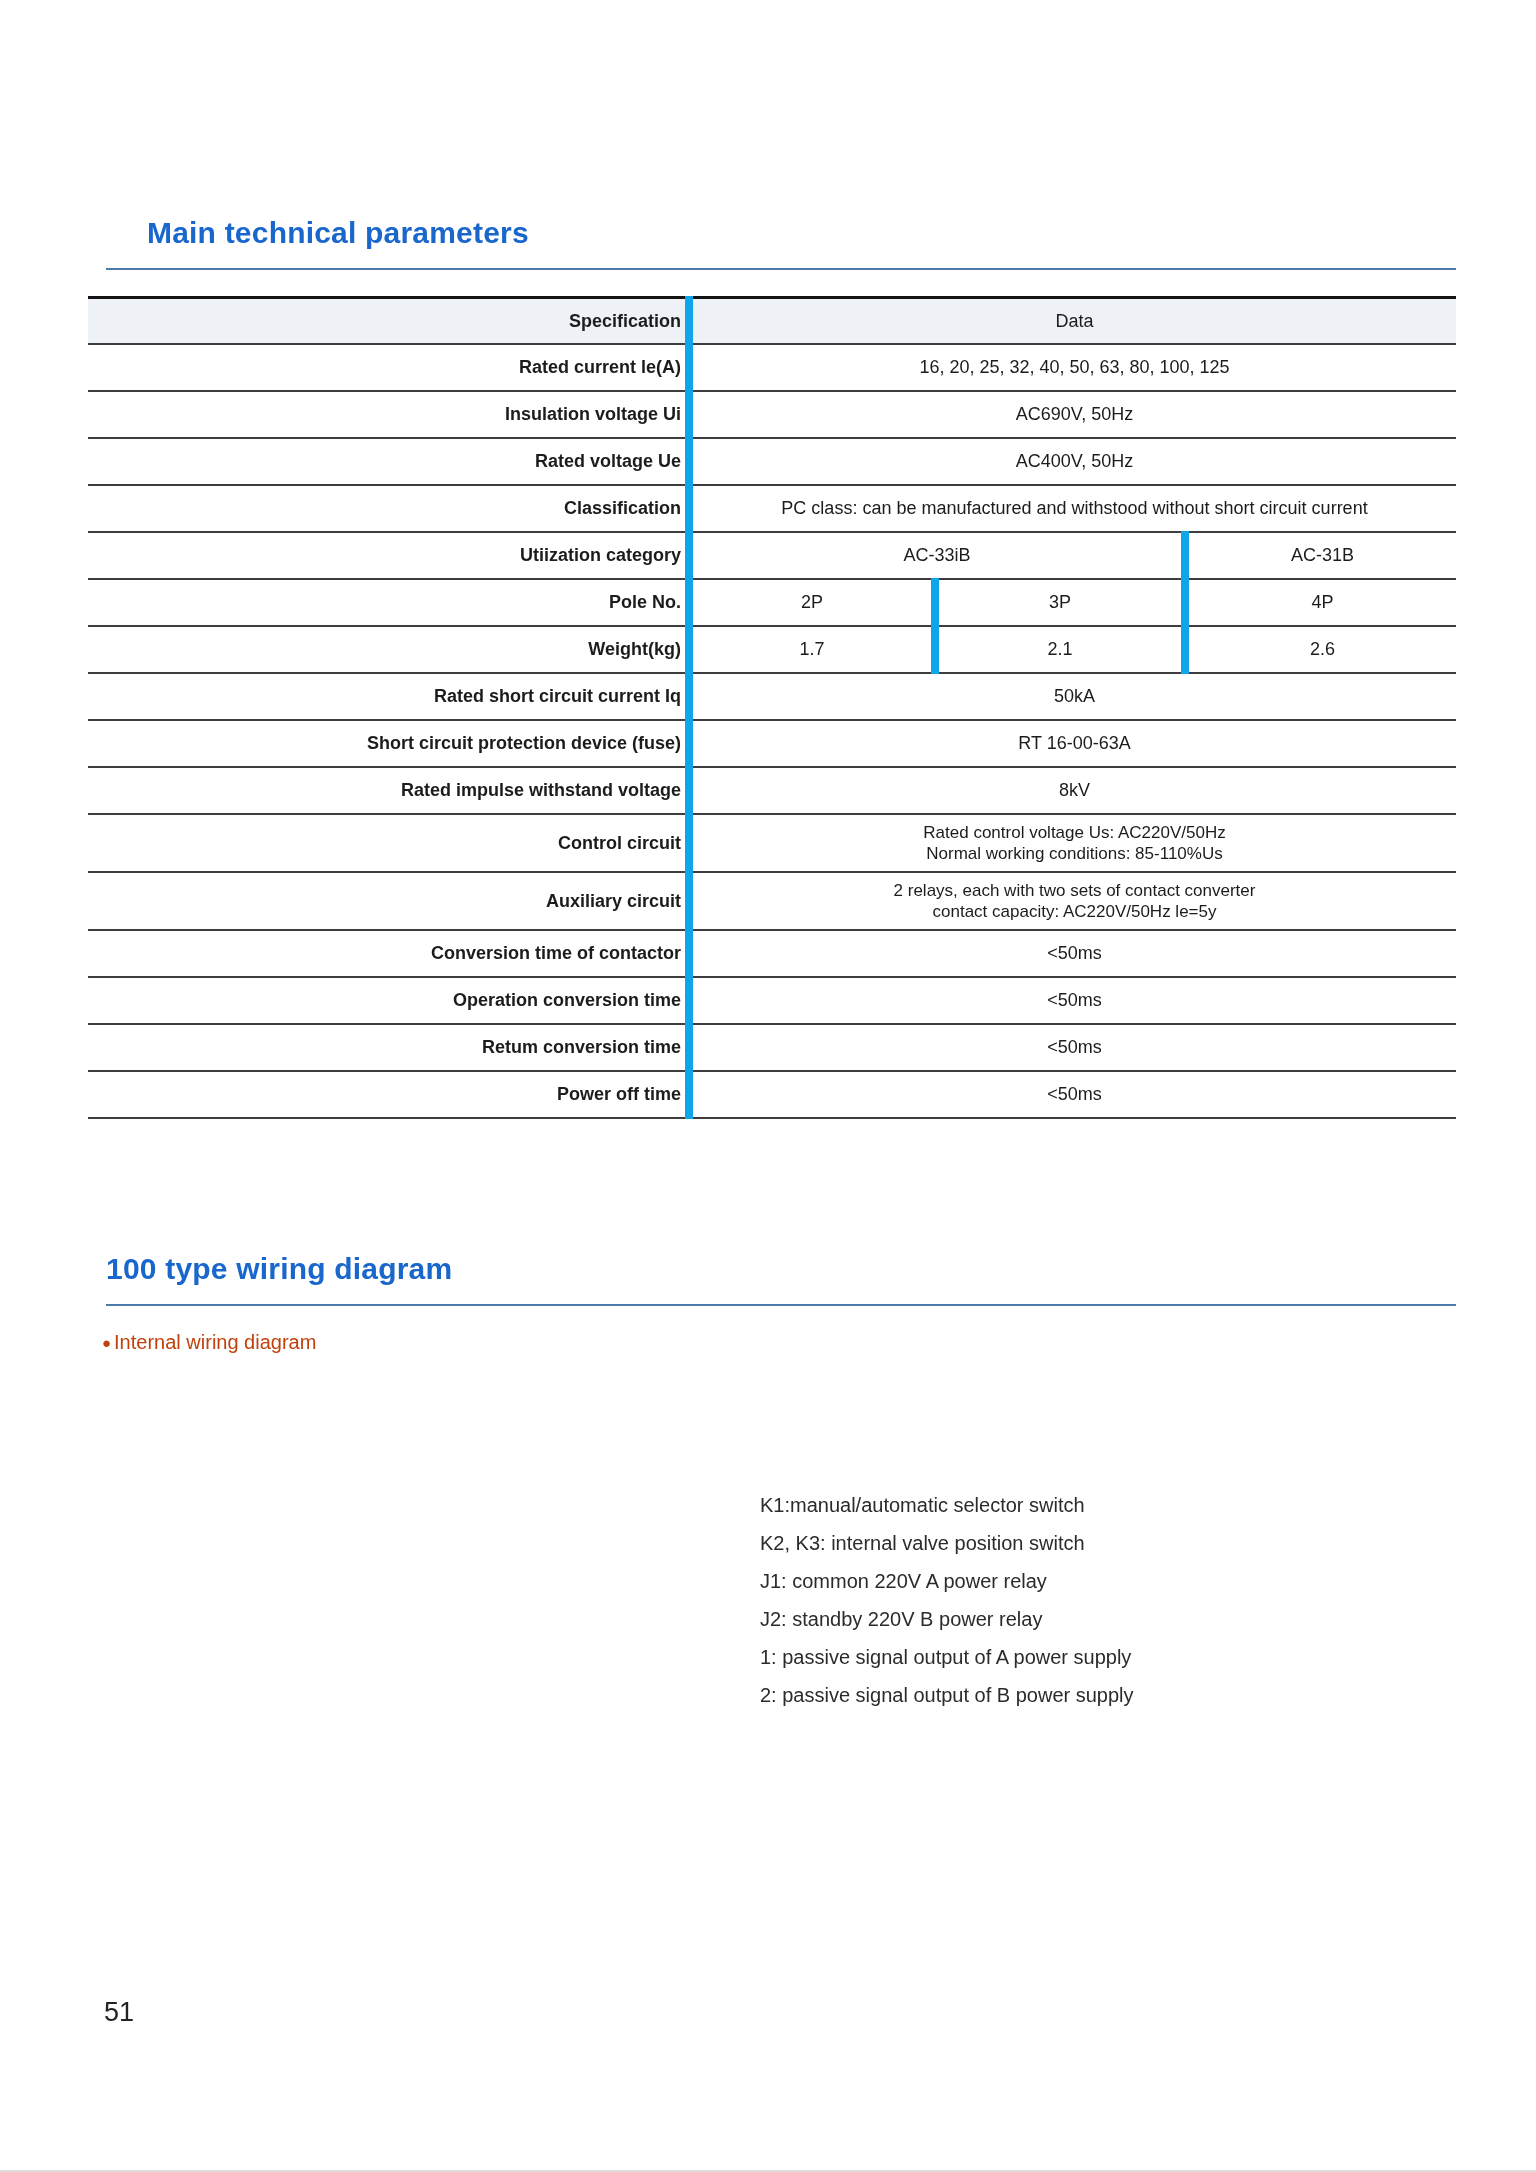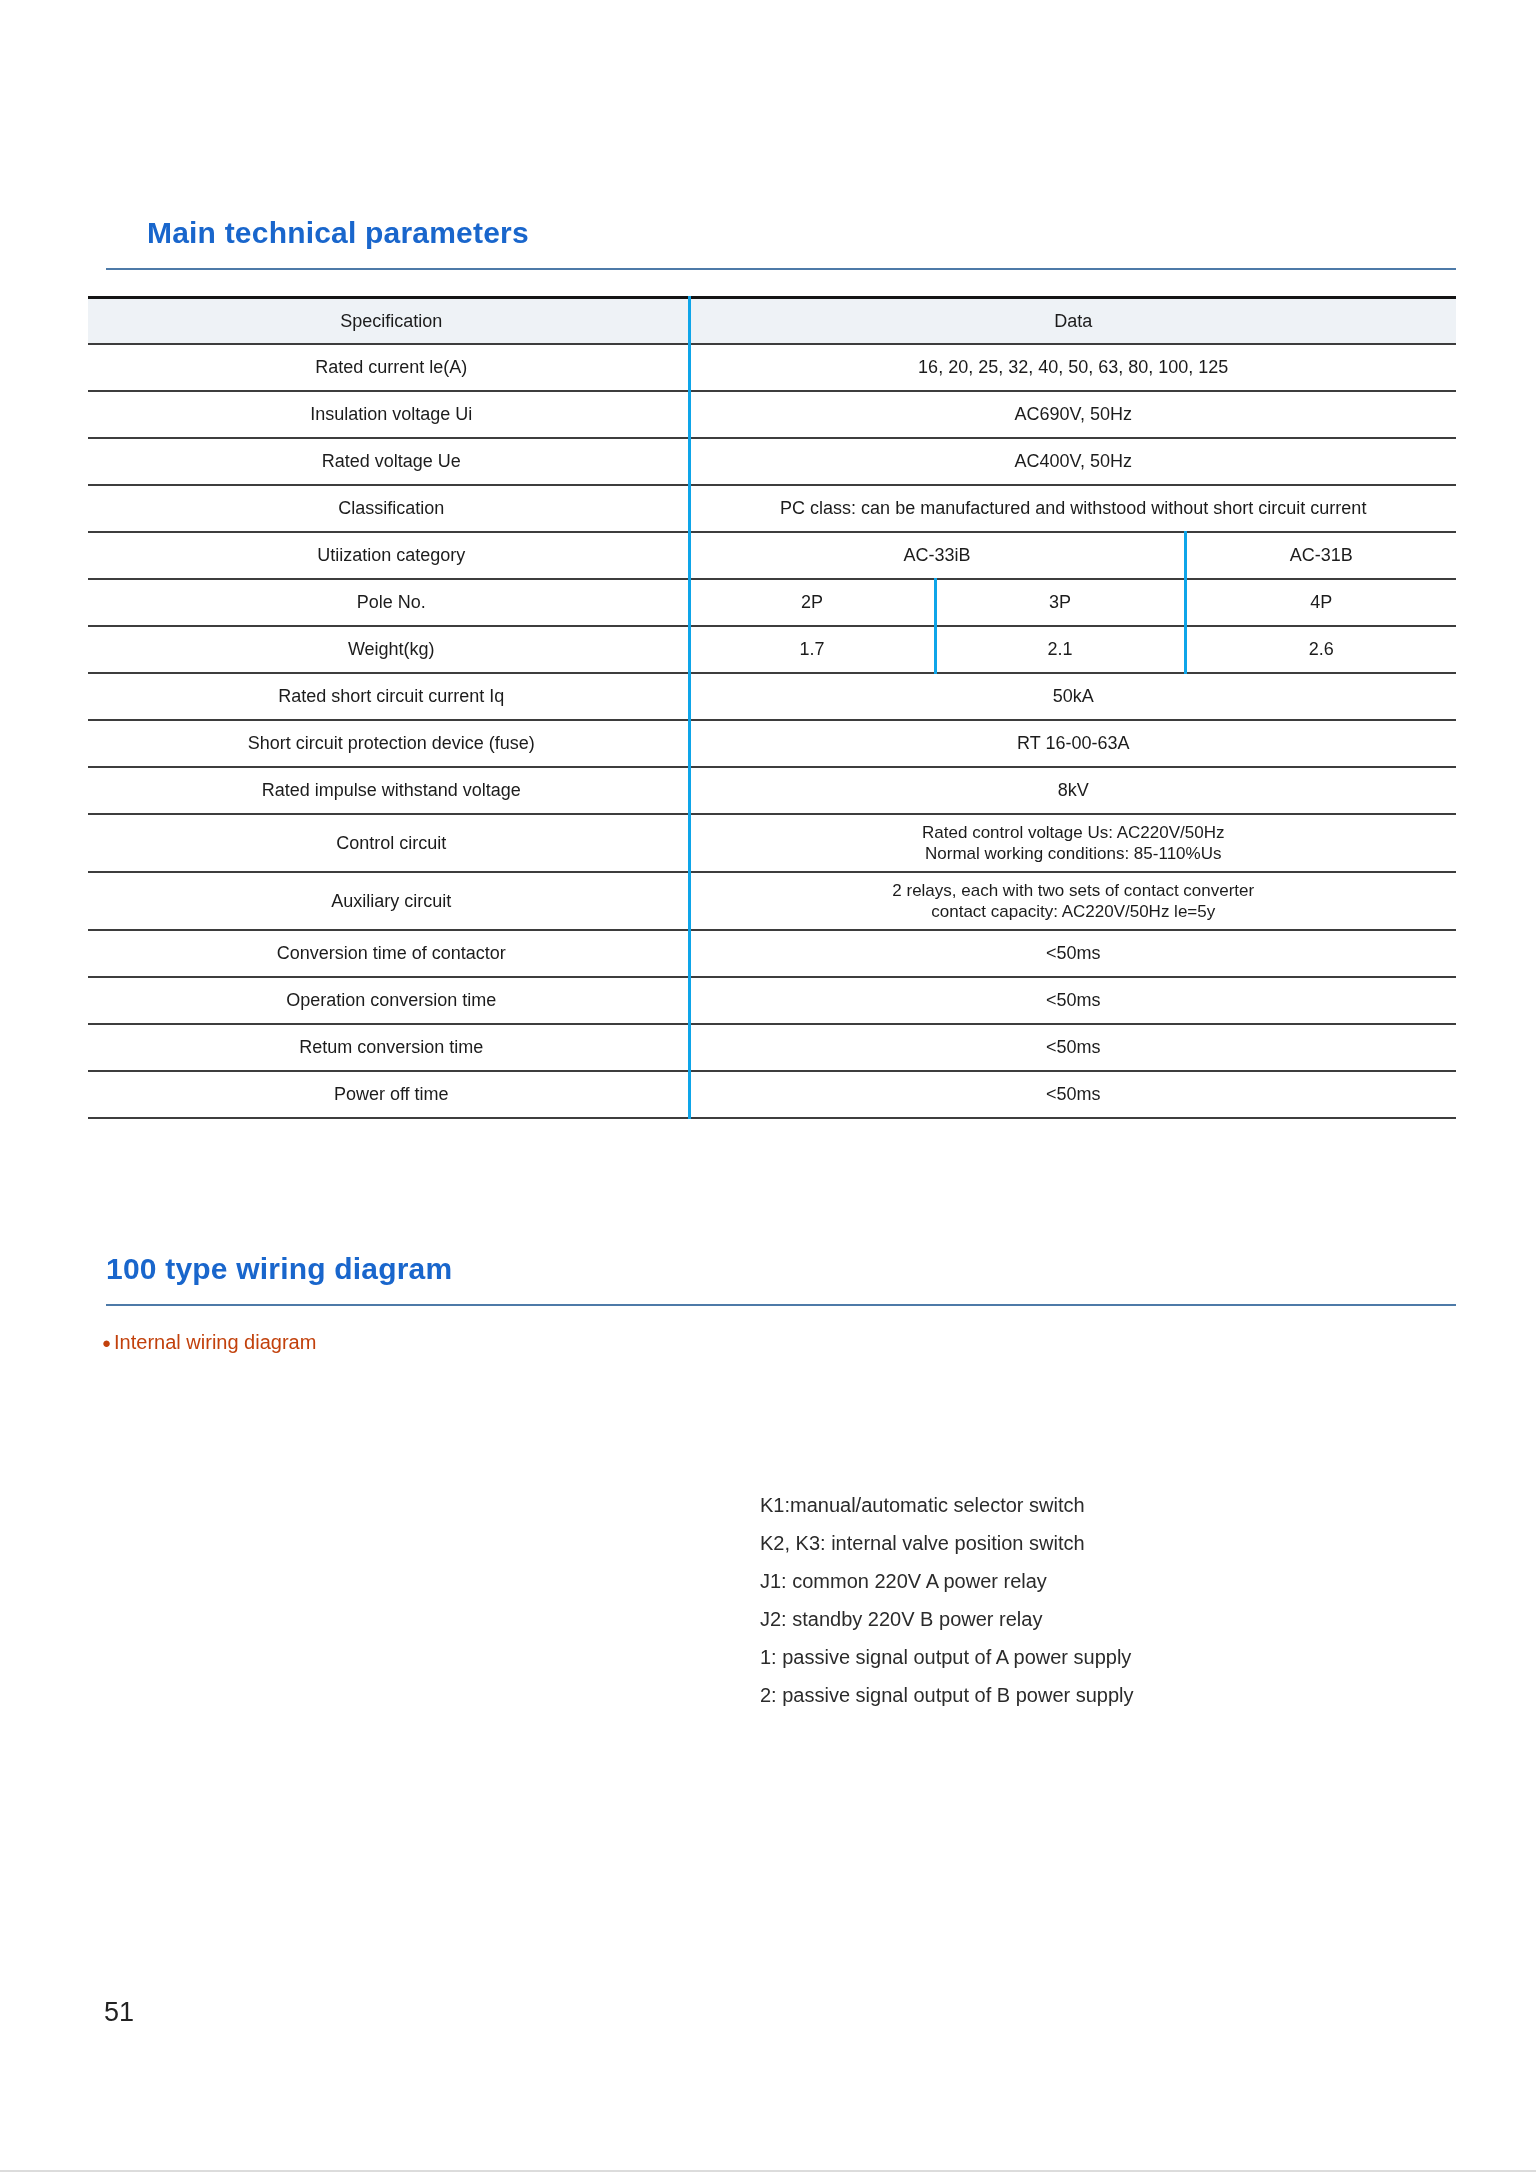--- a/index.html
+++ b/index.html
@@ -36,24 +36,25 @@
     padding:0 4px;
     text-align:center;
     vertical-align:middle;
   }
   table.params tr.hdr td{
     background:#eef2f6;
     height:44px;
     font-size:18px;
   }
   table.params td.spec{
-    text-align:center;
+    text-align:right;
     padding-left:11px;
+    font-weight:bold;
   }
-  table.params td.vline{border-left:3px solid #0ea5e9;}
+  table.params td.vline{border-left:8px solid #0ea5e9;}
   table.params td.two-line{height:56px;}
   .cell-l1,.cell-l2{font-size:17px;line-height:21px;}
 
   
   .bullet-line{
     position:absolute;left:102px;top:1331px;
     font-size:20px;color:#c2410c;white-space:nowrap;
   }
   .bullet-dot{font-size:15px;vertical-align:1px;margin-right:3px;}
 

